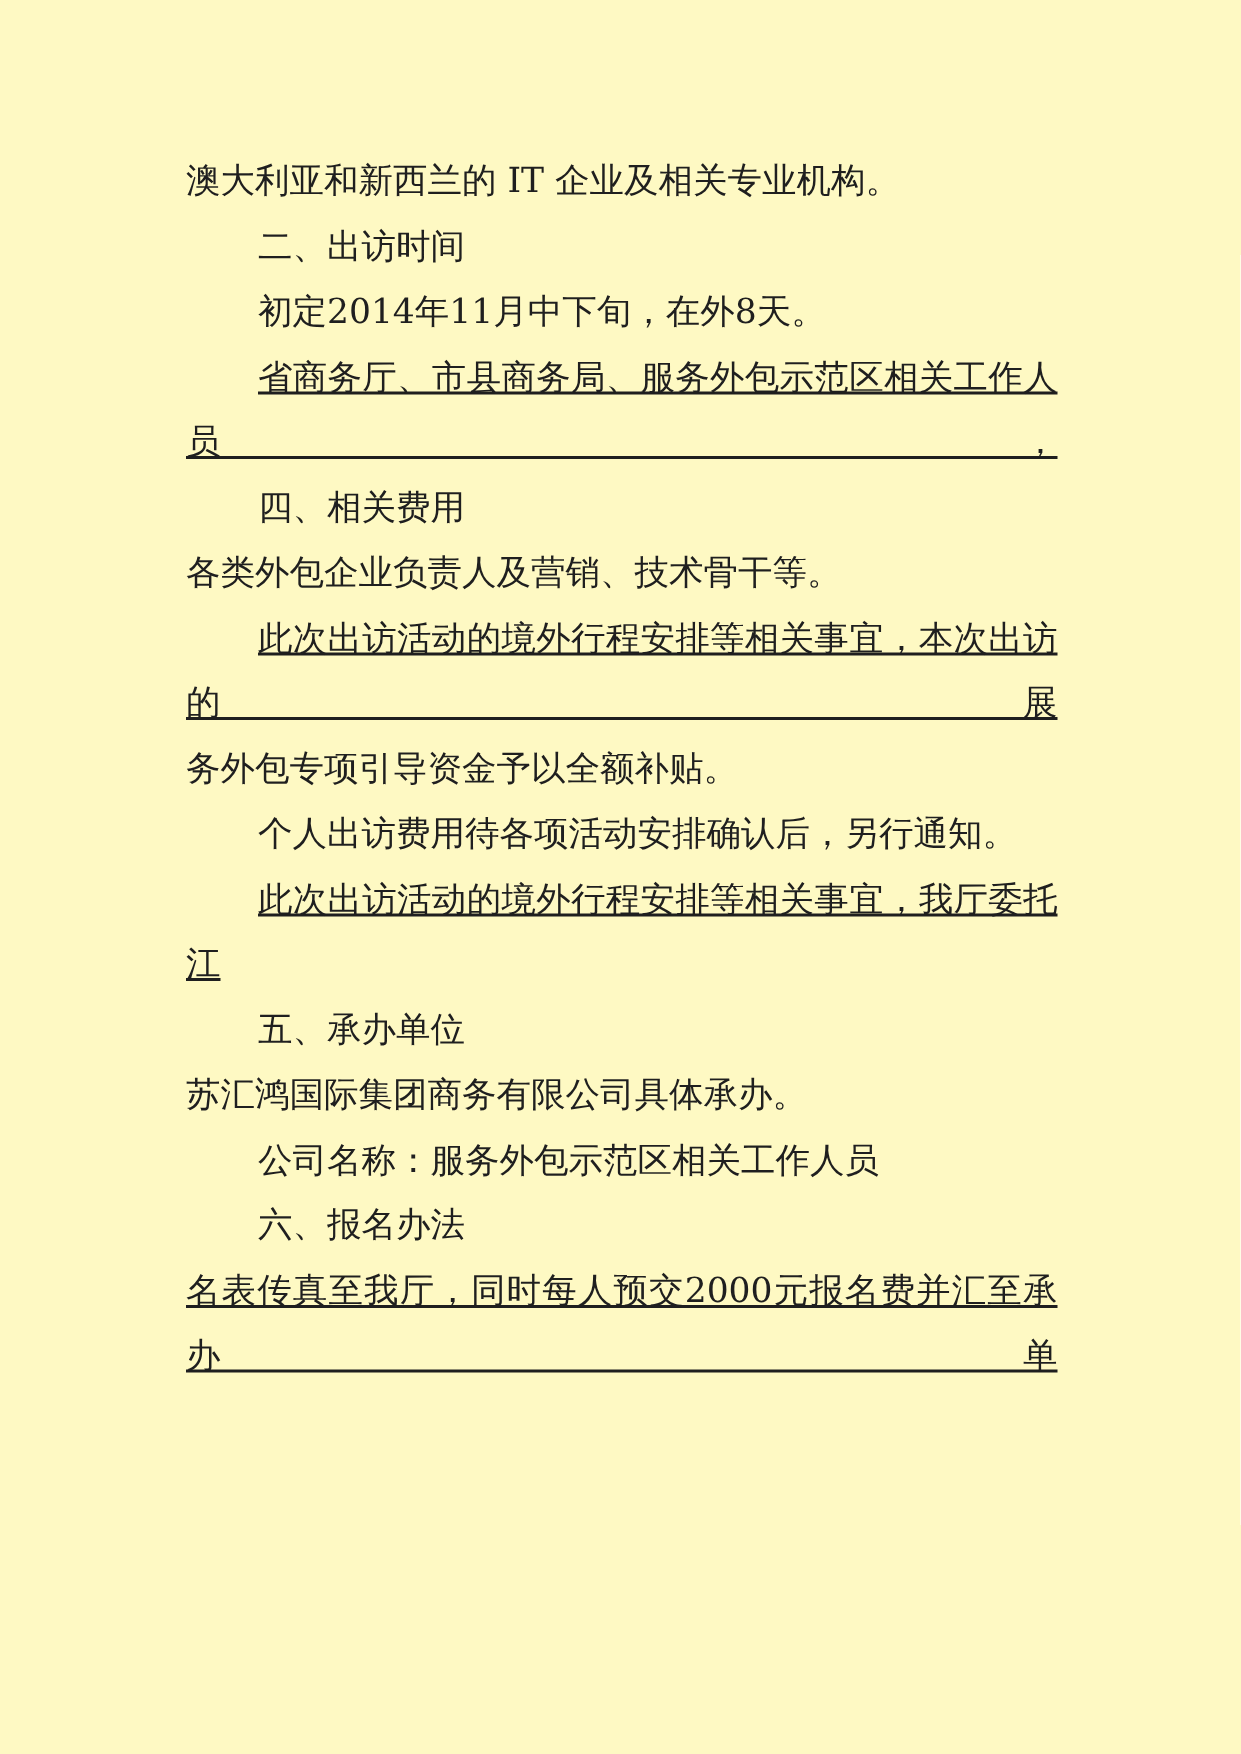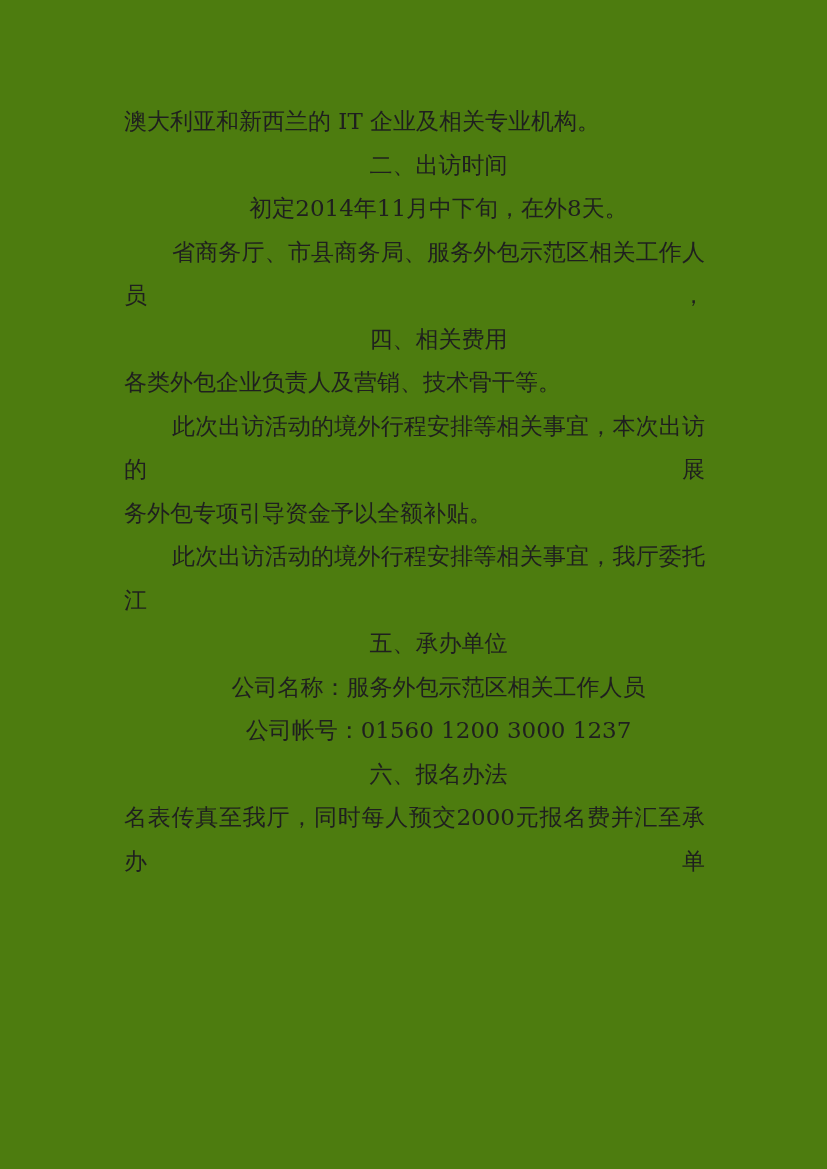--- a/index.html
+++ b/index.html
@@ -4,59 +4,60 @@
 <style>
   html, body {
     margin: 0;
     padding: 0;
     background: #ffffff;
   }
   .page {
     position: relative;
     width: 827px;
     height: 1169px;
-    background: #4d7c0f;
+    background: #fef9c3;
     overflow: hidden;
     font-family: "DejaVu Serif", "Liberation Serif", serif;
     color: #1f1f1f;
   }
   .text-block {
     position: absolute;
     left: 124px;
     top: 100px;
     width: 581px;
     font-size: 23px;
     line-height: 43.5px;
   }
   .line {
     min-height: 43.5px;
   }
   .line.indent {
     text-indent: 48px;
-    text-align: center;
   }
   .line.justify {
     text-align: justify;
     text-align-last: justify;
     text-justify: inter-character;
+    text-decoration: underline;
   }
 </style>
 </head>
 <body>
 
 <div class="page">
   <div class="text-block">
       <div class="line">澳大利亚和新西兰的 IT 企业及相关专业机构。</div>
       <div class="line indent">二、出访时间</div>
       <div class="line indent">初定2014年11月中下旬，在外8天。</div>
       <div class="line indent justify">省商务厅、市县商务局、服务外包示范区相关工作人员，</div>
       <div class="line indent">四、相关费用</div>
       <div class="line">各类外包企业负责人及营销、技术骨干等。</div>
       <div class="line indent justify">此次出访活动的境外行程安排等相关事宜，本次出访的展</div>
       <div class="line">务外包专项引导资金予以全额补贴。</div>
+      <div class="line indent">个人出访费用待各项活动安排确认后，另行通知。</div>
       <div class="line indent justify">此次出访活动的境外行程安排等相关事宜，我厅委托江</div>
       <div class="line indent">五、承办单位</div>
+      <div class="line">苏汇鸿国际集团商务有限公司具体承办。</div>
       <div class="line indent">公司名称：服务外包示范区相关工作人员</div>
-      <div class="line indent">公司帐号：01560 1200 3000 1237</div>
       <div class="line indent">六、报名办法</div>
       <div class="line justify">名表传真至我厅，同时每人预交2000元报名费并汇至承办单</div>
     </div>
 </div>
 
 </body></html>

